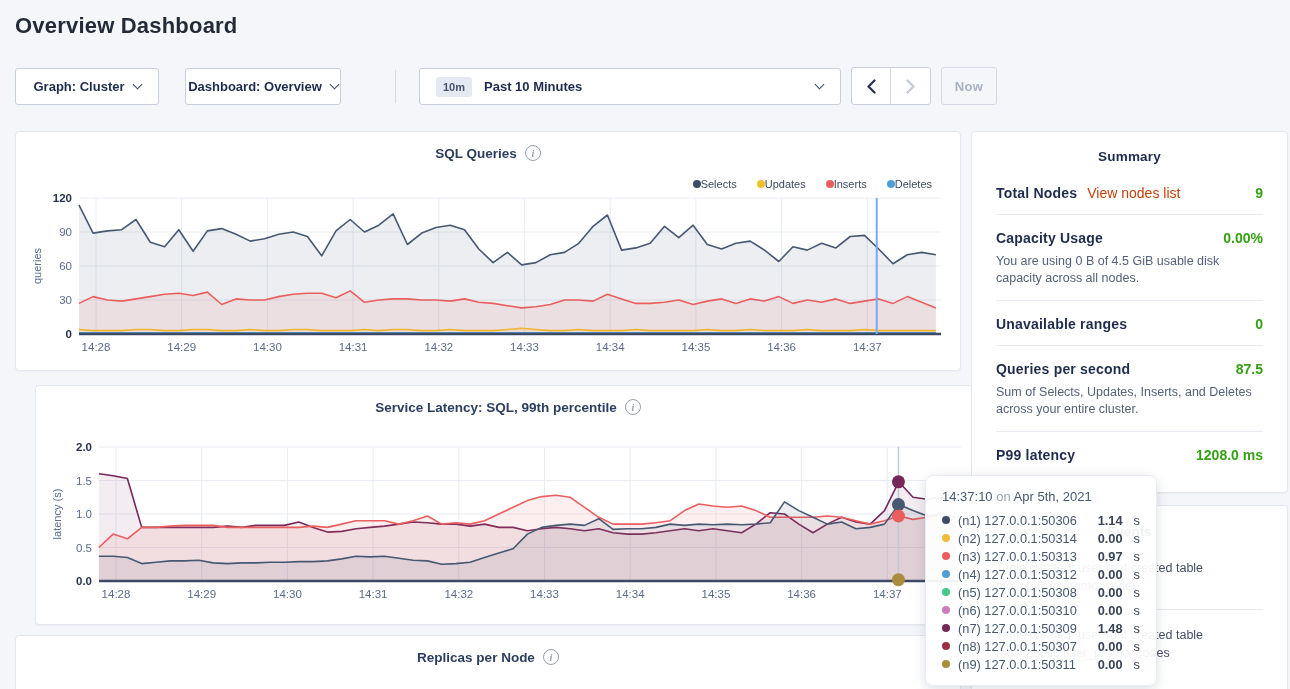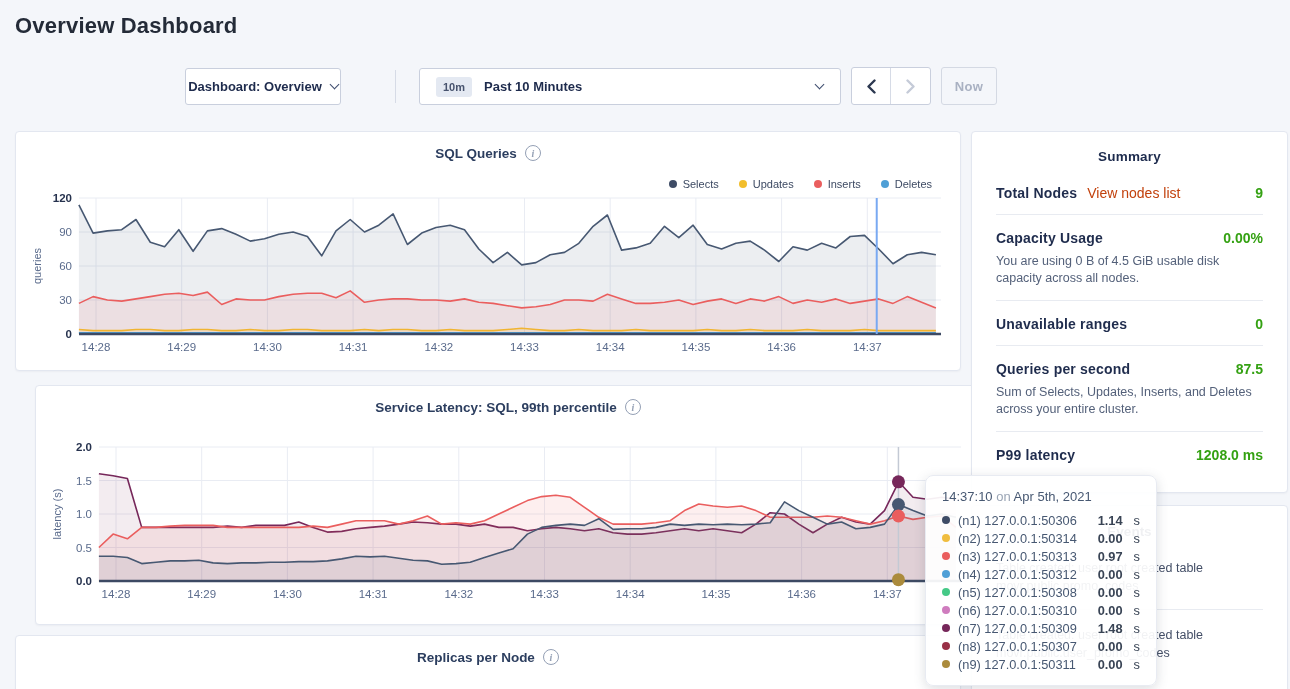--- a/index.html
+++ b/index.html
@@ -31,21 +31,21 @@
   .chart-card-3 { left:15px; top:635px; width:946px; height:70px; }
   .summary-card { left:971px; top:131px; width:317px; height:362px; }
   .events-card  { left:971px; top:505px; width:317px; height:200px; }
 
   .chart-title-row { position:absolute; left:0; right:0; top:13px; display:flex; align-items:center; justify-content:center; gap:8px; }
   .chart-title { font-size:13.5px; font-weight:bold; color:#2c3e5f; }
   .info-icon { width:16px; height:16px; border:1.4px solid #94a0b5; border-radius:50%; color:#94a0b5;
                font-size:10px; font-family:"Liberation Serif", serif; font-style:italic; font-weight:bold;
                display:inline-flex; align-items:center; justify-content:center; cursor:pointer; }
   .legend { position:absolute; right:28px; top:46px; display:flex; gap:20px; }
-  .legend-item { display:flex; align-items:center; gap:6px; cursor:pointer; }
+  .legend-item { display:flex; align-items:center; gap:0; cursor:pointer; }
   .legend-dot { width:8px; height:8px; border-radius:50%; }
   .legend-label { font-size:11px; color:#3d4a63; }
   .chart-svg { position:absolute; left:0; }
   #svg-sql { top:60px; }
   #svg-lat { top:55px; }
 
   
   .summary-title { text-align:center; font-size:13.5px; font-weight:bold; color:#1d2b4d; padding:17px 0 6px; letter-spacing:0.2px; }
   .srow { margin:0 24px; padding:15px 0 13px; border-bottom:1px solid #e8ebf1; }
   .srow:last-child { border-bottom:none; }
@@ -72,20 +72,24 @@
   .tt-val { font-weight:bold; color:#394455; }
   .tt-unit { font-weight:normal; color:#394455; margin-left:3px; }
 </style>
 </head>
 <body>
 
 <div class="page">
 
   <h1 class="page-title">Overview Dashboard</h1>
 
+  <div class="ctrl dd1">
+    <span>Graph: Cluster</span>
+    <span class="chev"></span>
+  </div>
   <div class="ctrl dd2">
     <span>Dashboard: Overview</span>
     <span class="chev"></span>
   </div>
   <div class="vdiv"></div>
   <div class="ctrl timebox">
     <span class="timebadge">10m</span>
     <span>Past 10 Minutes</span>
     <span class="chev"></span>
   </div>

